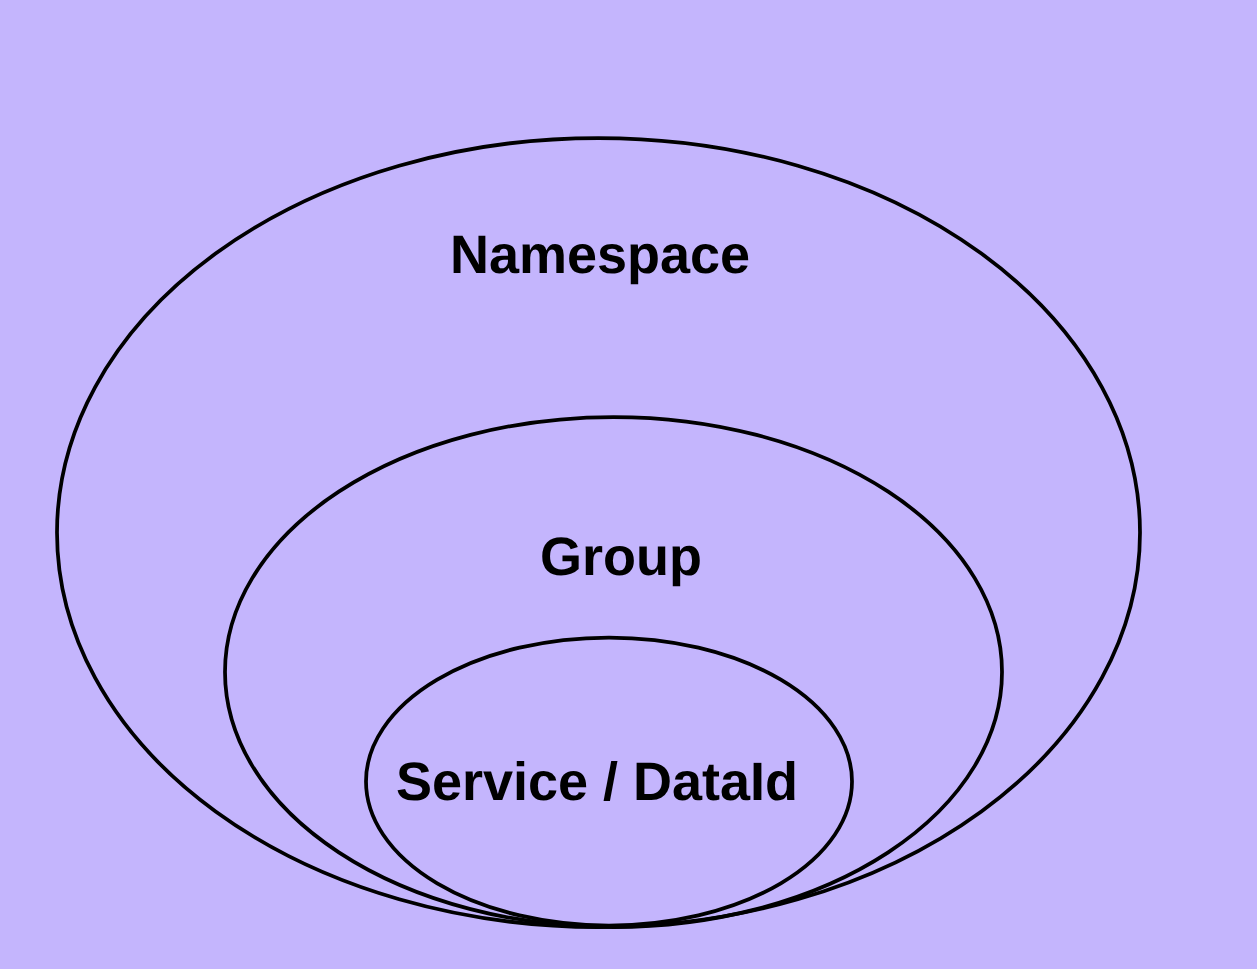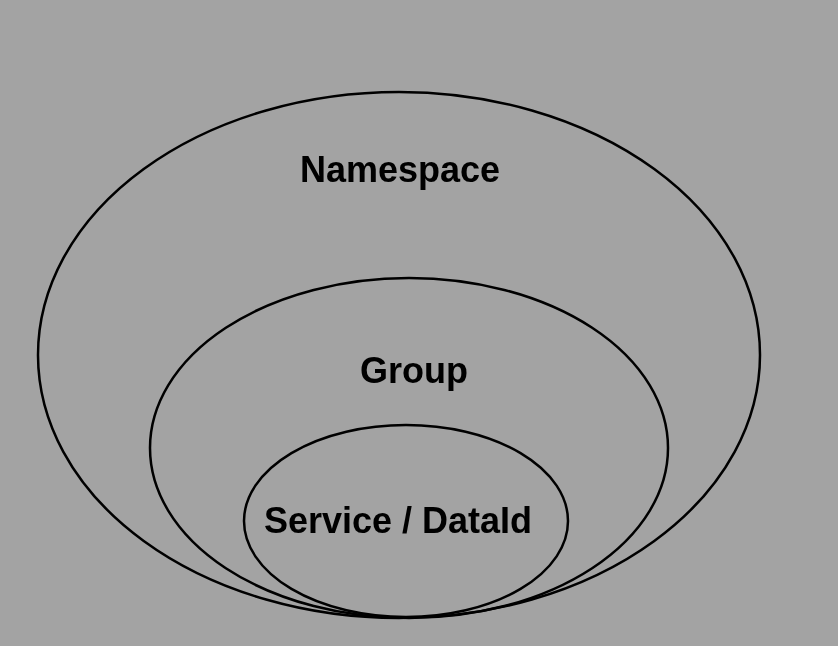--- a/index.html
+++ b/index.html
@@ -7,21 +7,21 @@
     padding: 0;
     width: 838px;
     height: 646px;
     background: #ffffff;
     overflow: hidden;
   }
   .canvas {
     position: relative;
     width: 838px;
     height: 646px;
-    background: #a3a3a3;
+    background: #c4b5fd;
   }
   .ring {
     fill: none;
   }
   .lbl {
     font-family: "Liberation Sans", sans-serif;
     font-weight: bold;
     font-size: 36px;
     text-anchor: middle;
   }

